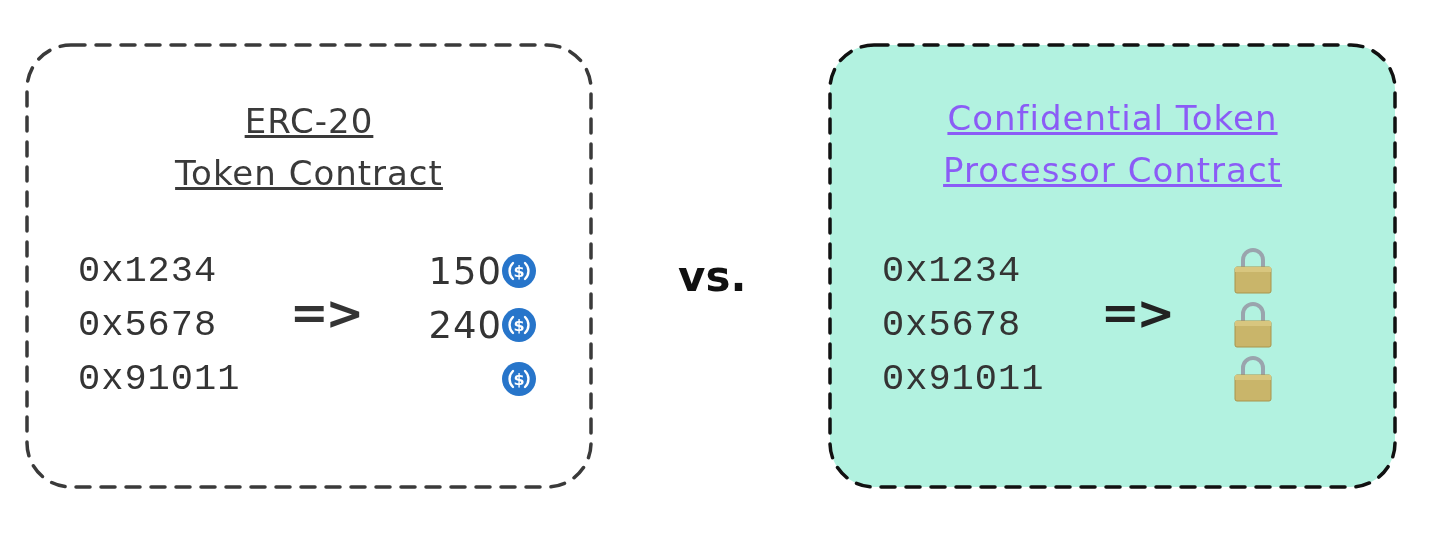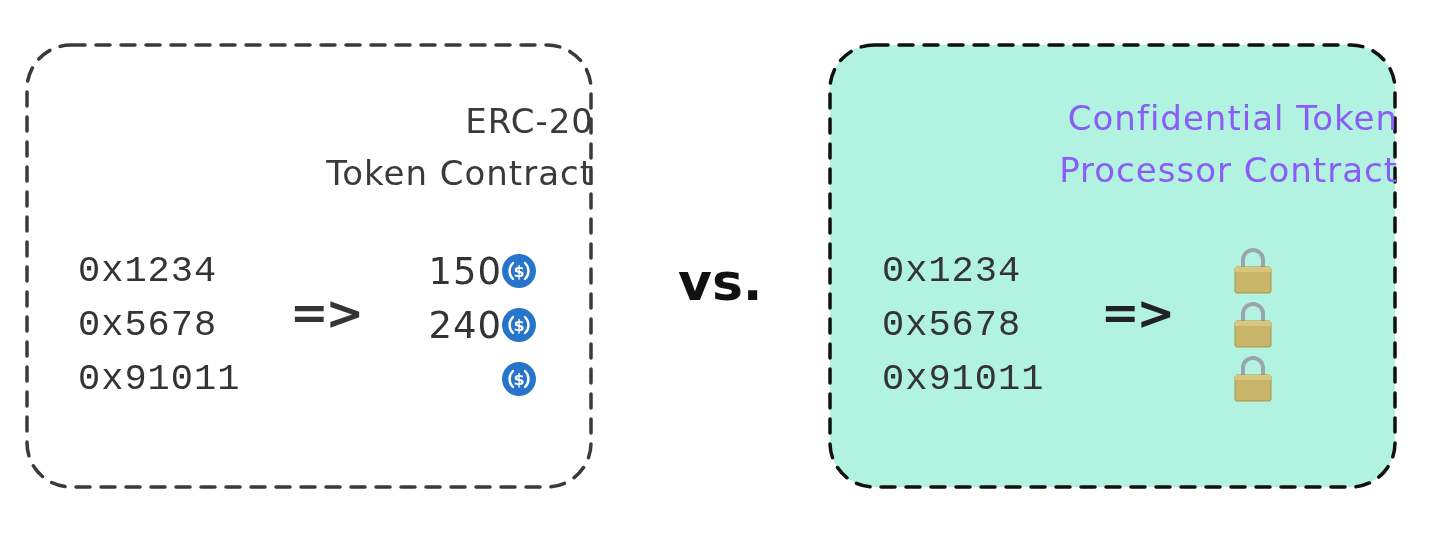--- a/index.html
+++ b/index.html
@@ -2,38 +2,38 @@
 <html><head>
   <meta charset="utf-8">
   <style>
     html, body { margin:0; padding:0; }
     body { width:1434px; height:540px; background:#ffffff; position:relative; overflow:hidden;
       font-family:"DejaVu Sans", sans-serif; color:#343434; }
     .box { position:absolute; box-sizing:border-box; border-radius:40px; }
     .box svg.border { position:absolute; left:0; top:0; }
     #box-left { left:24px; top:42px; width:570px; height:448px; }
     #box-right { left:827px; top:42px; width:571px; height:448px; }
-    .title { position:absolute; left:0; right:0; text-align:right; font-size:34px; letter-spacing:1px; line-height:52px; }
+    .title { position:absolute; left:0; right:0; text-align:center; font-size:34px; letter-spacing:1px; line-height:52px;text-decoration:underline; }
     #box-left .title { top:53px; color:#3a3a3a; }
     #box-right .title { top:50px; color:#8b5cf6; }
     .addr { position:absolute; font-size:37px; letter-spacing:1px; line-height:54px; }
     #box-left .addr { left:54px; top:202px; }
     #box-right .addr { left:55px; top:202px; }
     .addr div { height:54px;font-family:Liberation Mono, monospace; }
     .arrow { position:absolute; font-size:46px; font-weight:bold; letter-spacing:-3px; }
     #box-left .arrow { left:266px; top:244px; }
     #box-right .arrow { left:274px; top:244px; color:#222; }
     .vals { position:absolute; left:378px; top:202px; }
     .vals .row { height:54px; display:flex; align-items:center; justify-content:flex-end; width:134px; }
     .vals .num { font-size:37px; letter-spacing:1px; margin-right:0; }
     .coin { width:34px; height:34px; border-radius:50%; background:#2775ca; position:relative; flex:none; }
     .coin svg { position:absolute; left:0; top:0; }
     .locks { position:absolute; left:404px; top:204px; }
     .lock { width:44px; height:54px; position:relative; }
-    .vs { position:absolute; left:678px; top:252px; font-size:52px; font-weight:bold; color:#111; }
+    .vs { position:absolute; left:678px; top:252px; font-size:42px; font-weight:bold; color:#111; }
   </style>
 </head>
 <body>
 
 <div class="box" id="box-left">
   <svg class="border" width="570" height="448">
     <rect x="3" y="3" width="564" height="442" rx="44" ry="44" fill="#ffffff" stroke="#3a3a3a" stroke-width="3.5" stroke-dasharray="14 11" stroke-linecap="round"></rect>
   </svg>
   <div class="title">
     <div>ERC-20</div>

